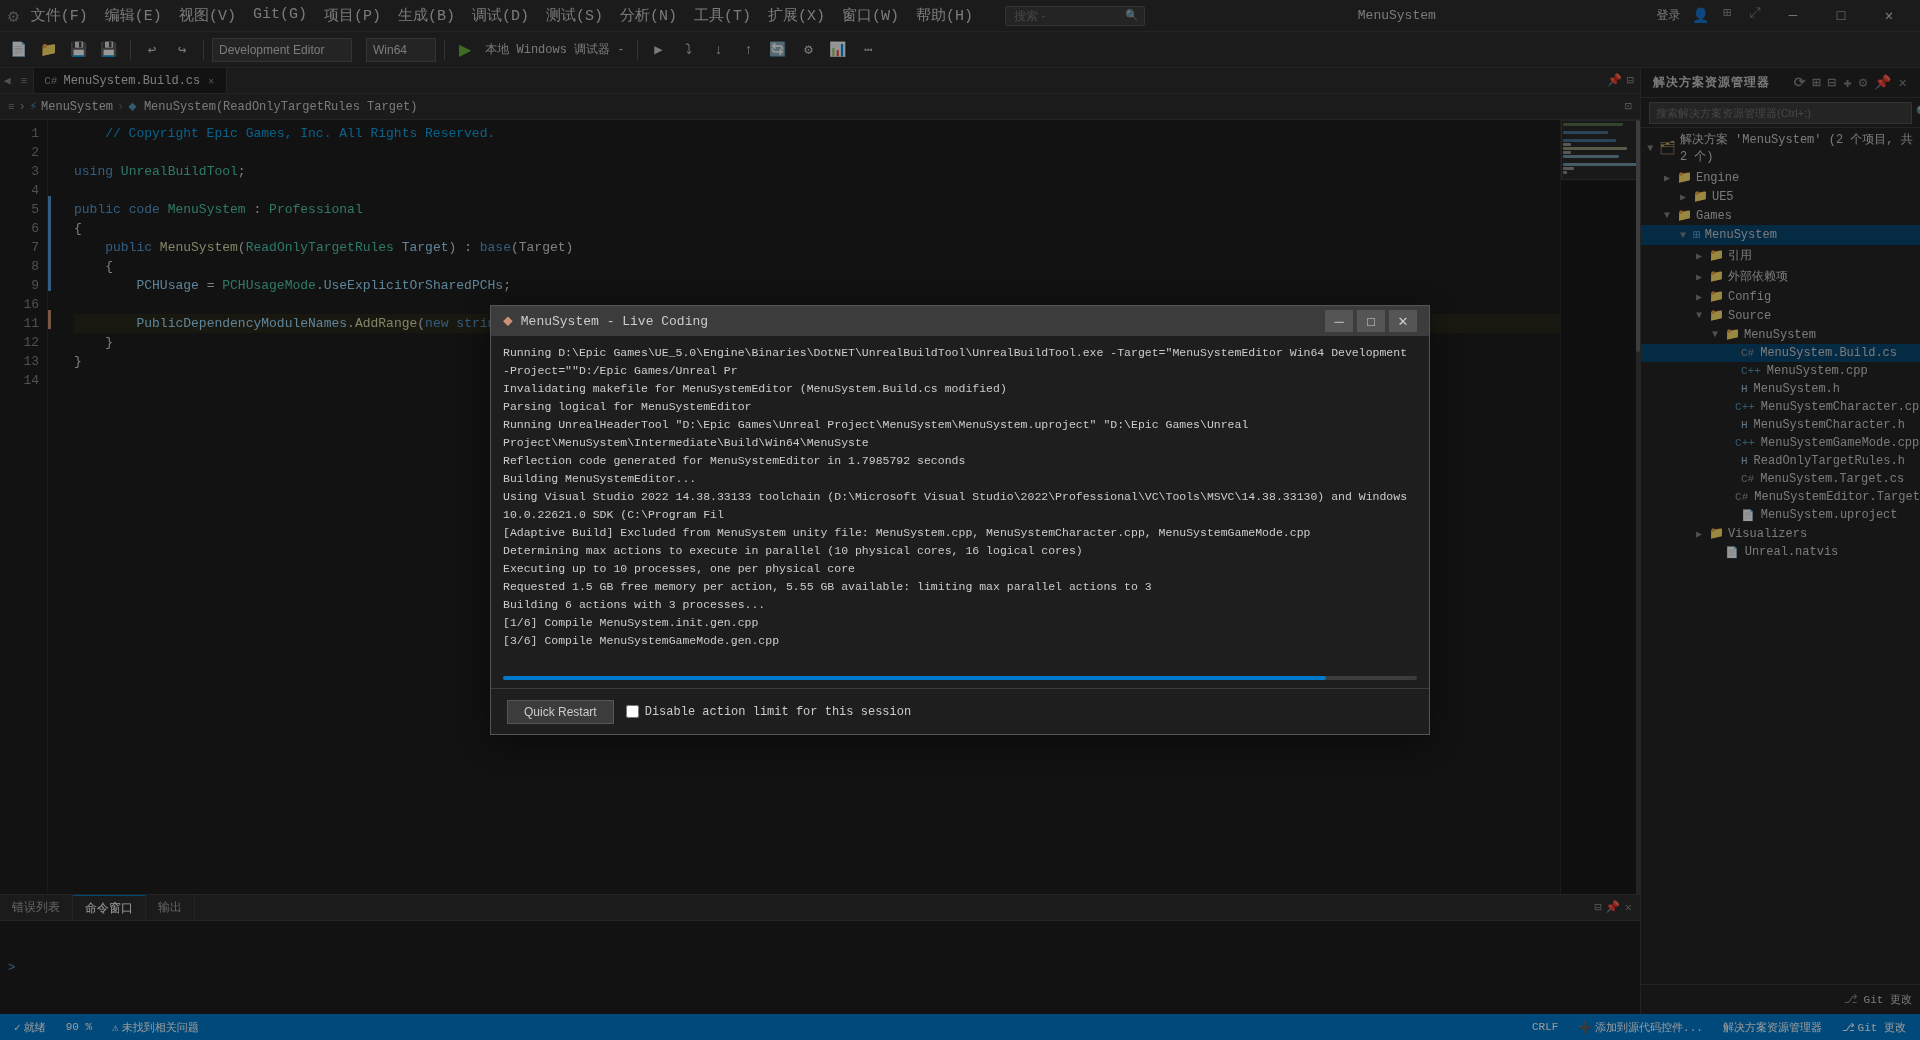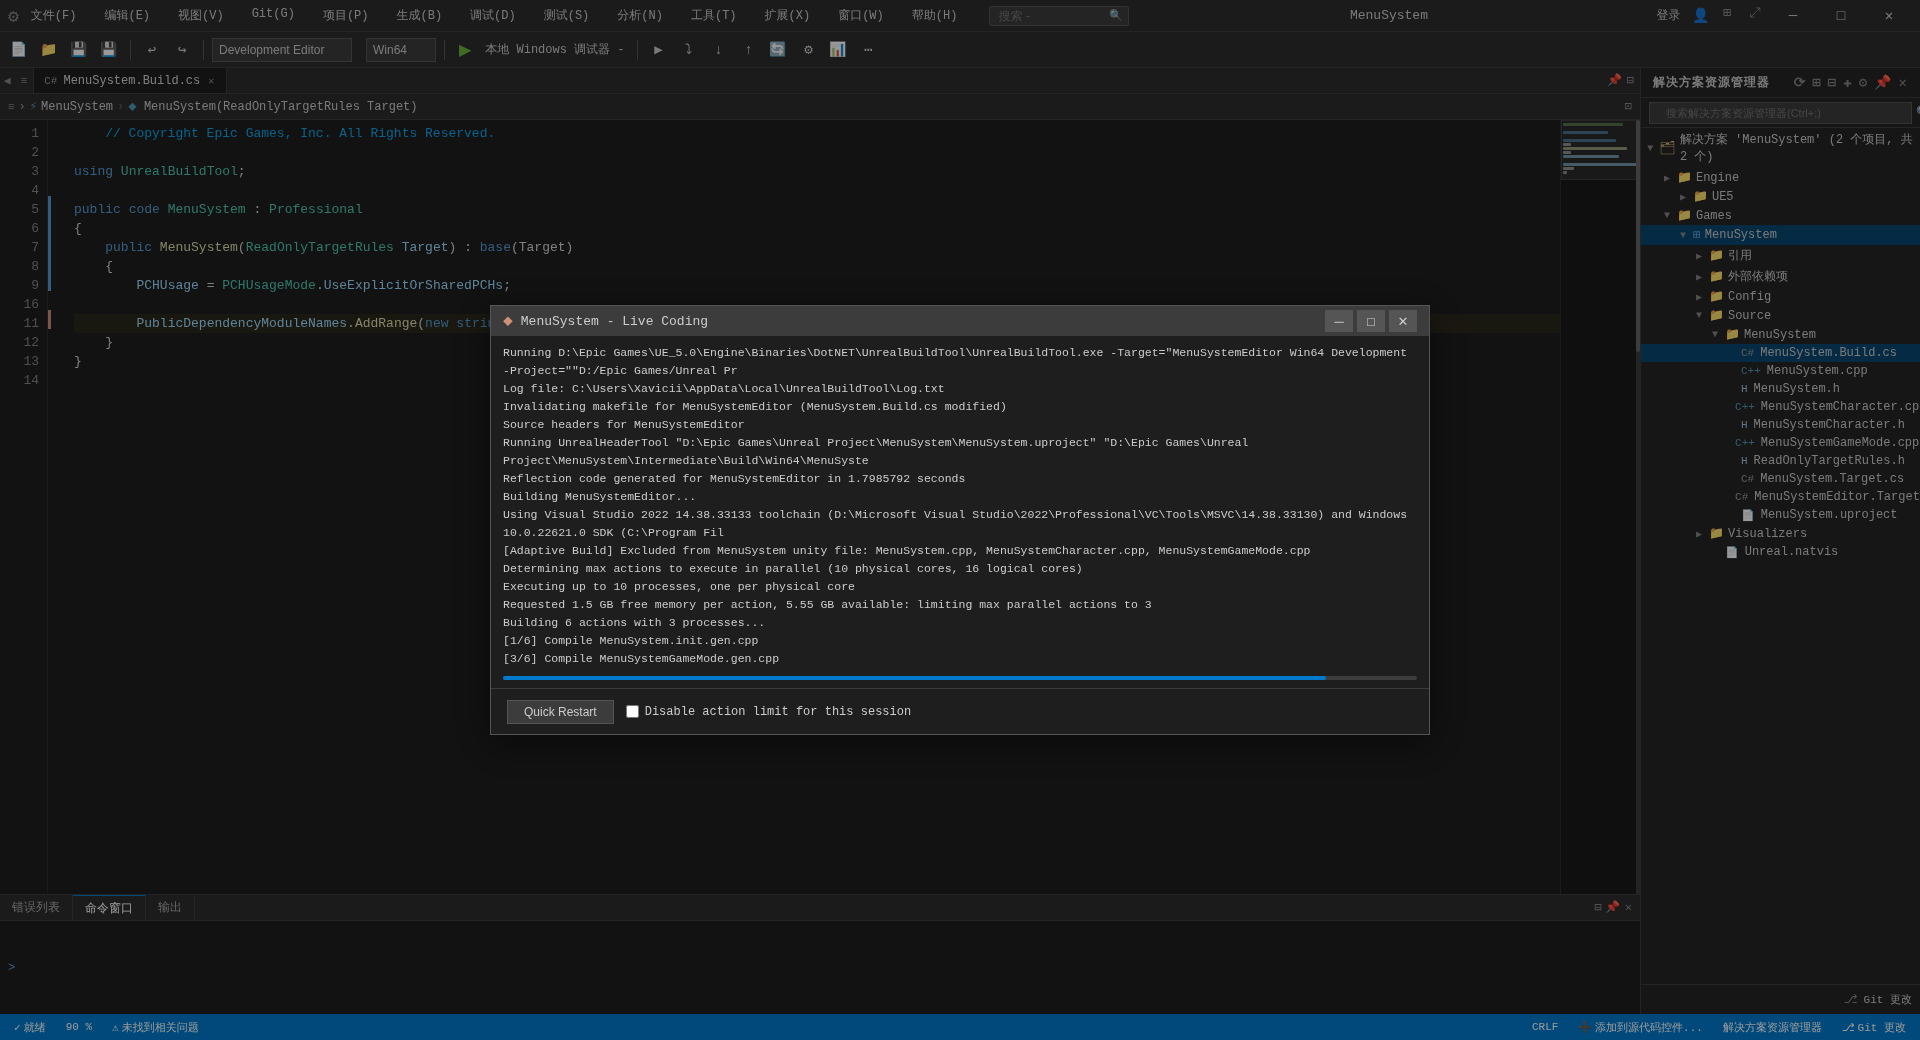--- a/index.html
+++ b/index.html
@@ -18,22 +18,22 @@
       height: 32px;
       background: #2d2d2d;
       display: flex;
       align-items: center;
       padding: 0 8px;
       border-bottom: 1px solid #3c3c3c;
       flex-shrink: 0;
     }
     .titlebar-menus {
       display: flex;
-      gap: 12px;
-      font-size: 12px;
+      gap: 1px;
+      font-size: 15px;
       color: #cccccc;
     }
     .titlebar-menu-item {
       padding: 4px 8px;
       cursor: pointer;
     }
     .titlebar-search {
       margin-left: 12px;
       background: #3c3c3c;
       border: 1px solid #555;
@@ -725,21 +725,21 @@
           <span class="sidebar-header-icon">⊞</span>
           <span class="sidebar-header-icon">⊟</span>
           <span class="sidebar-header-icon">✚</span>
           <span class="sidebar-header-icon">⚙</span>
           <span class="sidebar-header-icon">📌</span>
           <span class="sidebar-header-icon">✕</span>
         </div>
       </div>
 
       <div class="sidebar-search">
-        <input type="text" class="sidebar-search" style="width: 100%; height: 22px; background: rgb(60, 60, 60); border: 1px solid rgb(85, 85, 85); color: rgb(204, 204, 204); font-size: 11px; padding: 2px 16px;" placeholder="搜索解决方案资源管理器(Ctrl+;)">
+        <input type="text" class="sidebar-search" style="width: 100%; height: 22px; background: rgb(60, 60, 60); border: 1px solid rgb(85, 85, 85); color: rgb(204, 204, 204); font-size: 11px; padding: 2px 6px;" placeholder="搜索解决方案资源管理器(Ctrl+;)">
         <span style="margin-left:4px;color:#888;font-size:12px;">🔍</span>
       </div>
 
       <div class="sidebar-tree">
 
         <div class="tree-item" style="padding:3px 4px;">
           <span class="tree-arrow">▼</span>
           <span style="color:#dcb67a;font-size:13px;">🗂</span>
           <span>解决方案 'MenuSystem' (2 个项目, 共 2 个)</span>
         </div>
@@ -919,23 +919,22 @@
       </div>
       <div class="modal-controls">
         <button class="modal-btn">─</button>
         <button class="modal-btn">□</button>
         <button class="modal-btn close">✕</button>
       </div>
     </div>
 
     <div class="modal-content">
       <div class="normal-line">Running D:\Epic Games\UE_5.0\Engine\Binaries\DotNET\UnrealBuildTool\UnrealBuildTool.exe -Target="MenuSystemEditor Win64 Development -Project=""D:/Epic Games/Unreal Pr</div>
-      <div class="normal-line">Log file: C:\Users\Xavicii\AppData\Local\UnrealBuildTool\Log.txt</div>
       <div class="normal-line">Invalidating makefile for MenuSystemEditor (MenuSystem.Build.cs modified)</div>
-      <div class="normal-line">Source headers for MenuSystemEditor</div>
+      <div class="normal-line">Parsing logical for MenuSystemEditor</div>
       <div class="normal-line">    Running UnrealHeaderTool "D:\Epic Games\Unreal Project\MenuSystem\MenuSystem.uproject" "D:\Epic Games\Unreal Project\MenuSystem\Intermediate\Build\Win64\MenuSyste</div>
       <div class="normal-line">    Reflection code generated for MenuSystemEditor in 1.7985792 seconds</div>
       <div class="normal-line">Building MenuSystemEditor...</div>
       <div class="normal-line">Using Visual Studio 2022 14.38.33133 toolchain (D:\Microsoft Visual Studio\2022\Professional\VC\Tools\MSVC\14.38.33130) and Windows 10.0.22621.0 SDK (C:\Program Fil</div>
       <div class="normal-line">[Adaptive Build] Excluded from MenuSystem unity file: MenuSystem.cpp, MenuSystemCharacter.cpp, MenuSystemGameMode.cpp</div>
       <div class="normal-line">Determining max actions to execute in parallel (10 physical cores, 16 logical cores)</div>
       <div class="normal-line">    Executing up to 10 processes, one per physical core</div>
       <div class="normal-line">    Requested 1.5 GB free memory per action, 5.55 GB available: limiting max parallel actions to 3</div>
       <div class="normal-line">Building 6 actions with 3 processes...</div>
       <div class="normal-line">[1/6] Compile MenuSystem.init.gen.cpp</div>

